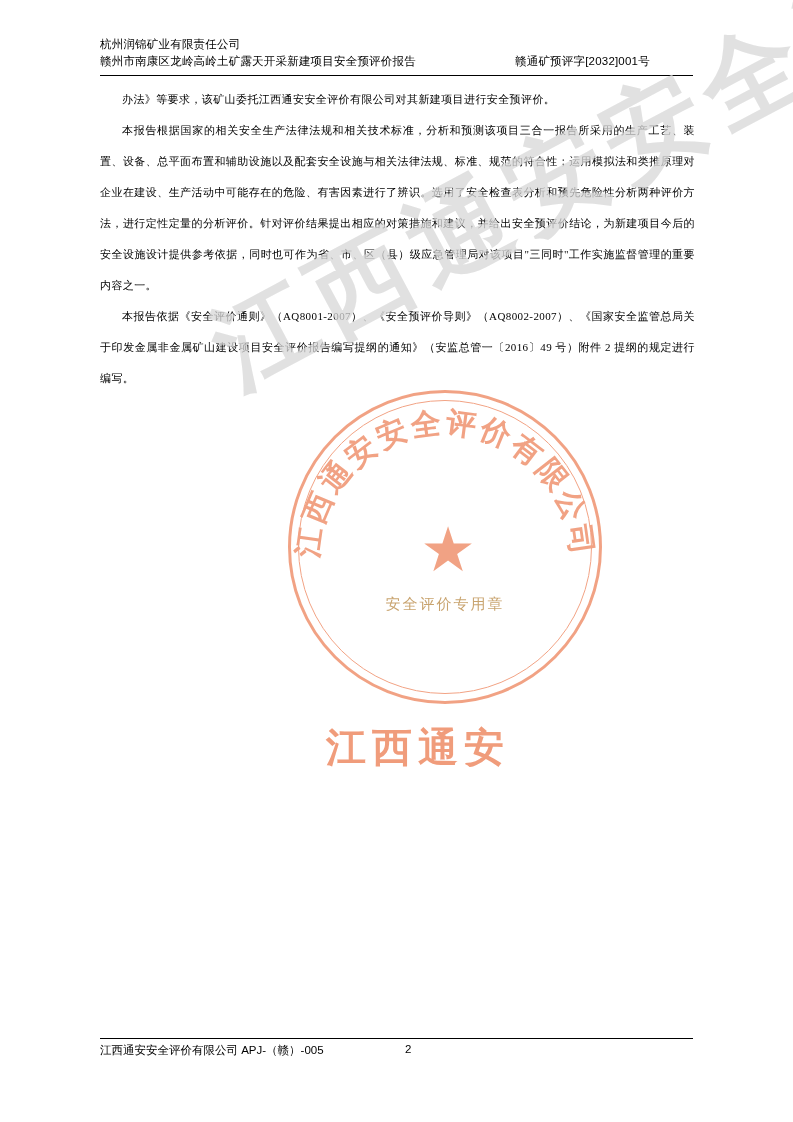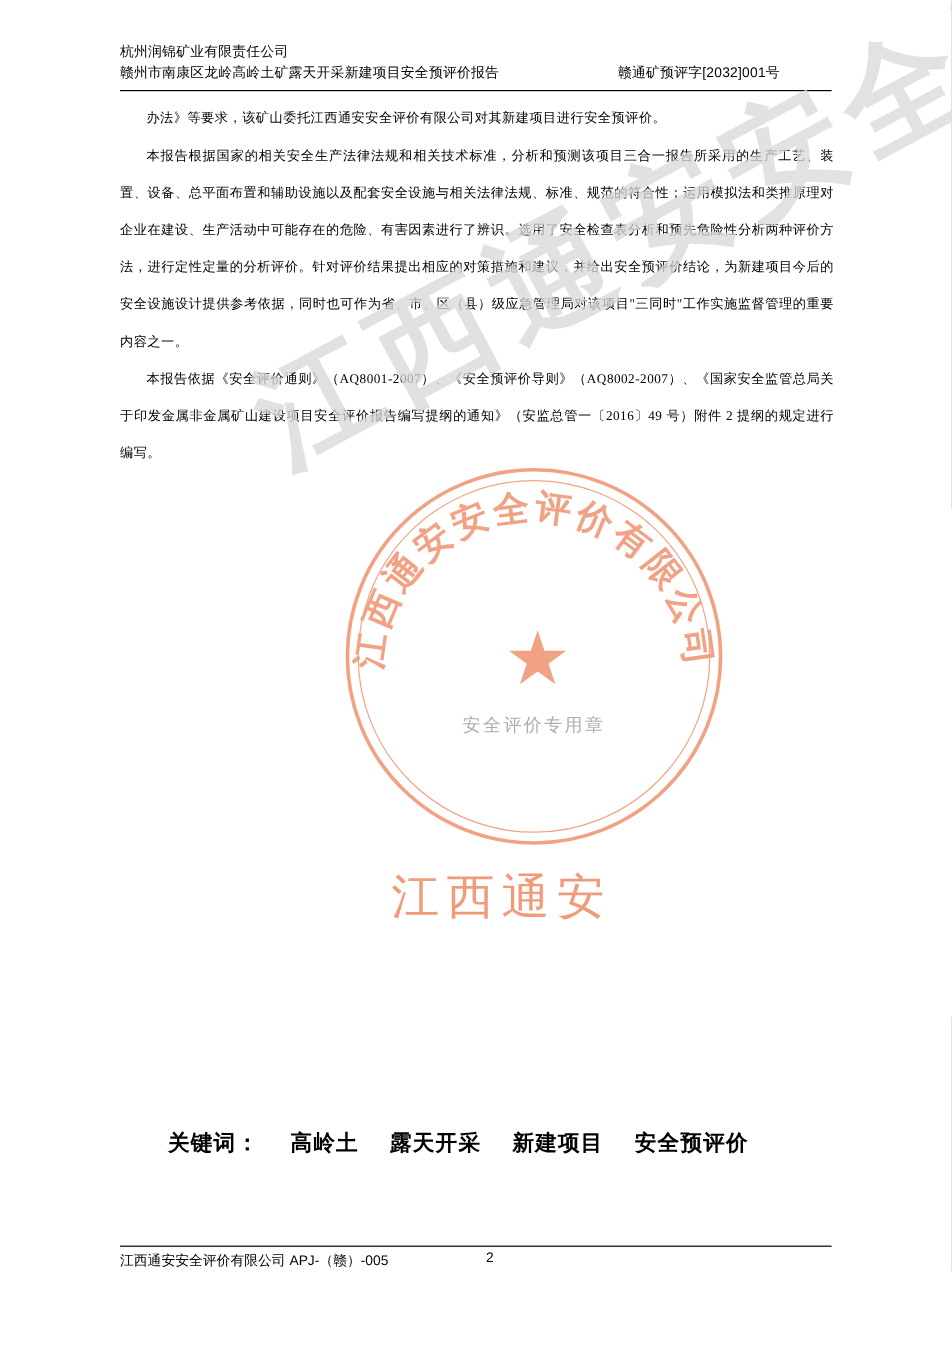--- a/index.html
+++ b/index.html
@@ -153,31 +153,31 @@
     font-size: 30px;
     font-weight: bold;
     letter-spacing: 3px;
   }
   .stamp-sub {
     position: absolute;
     left: 0;
     width: 314px;
     top: 205px;
     text-align: center;
-    color: #737373;
+    color: #a16207;
     font-size: 15px;
     font-family: "Liberation Sans", sans-serif;
     letter-spacing: 2px;
   }
   .wm-text {
     position: absolute;
     left: 326px;
     top: 720px;
     font-size: 40px;
-    font-weight: normal;
+    font-weight: bold;
     color: #e8602c;
     opacity: 0.62;
     letter-spacing: 6px;
     font-family: "Liberation Sans", sans-serif;
     pointer-events: none;
   }
   .wm-big {
     position: absolute;
     left: 190px;
     top: 300px;
@@ -226,23 +226,20 @@
       <text>
         <textPath href="#arcpath" startOffset="50%" text-anchor="middle" id="arc-label">江西通安安全评价有限公司</textPath>
       </text>
     </svg>
     <div class="star">★</div>
     <div class="stamp-sub">安全评价专用章</div>
   </div>
 
   <div class="wm-text">江西通安</div>
 
-  <div class="keywords">
-    <span>关键词：</span><span>高岭土</span><span>露天开采</span><span>新建项目</span><span>安全预评价</span>
-  </div>
 
   <div class="footer-rule"></div>
   <div class="footer">
     <span class="f-left">江西通安安全评价有限公司 APJ-（赣）-005</span>
     <span class="f-page">2</span>
   </div>
 
 </div>
 
 </body></html>

